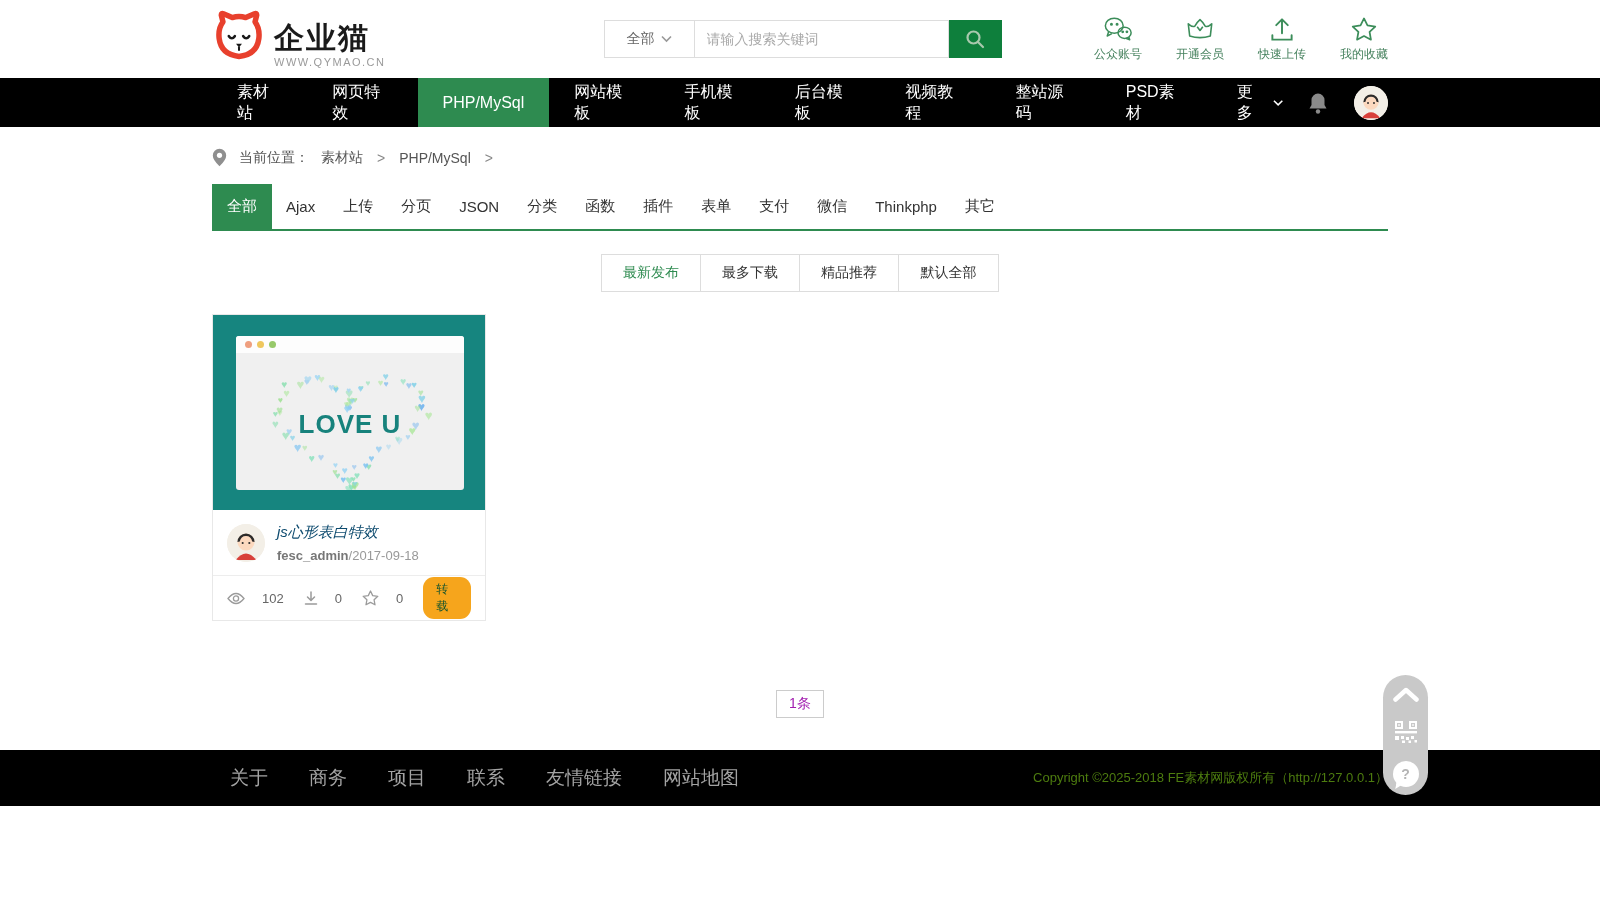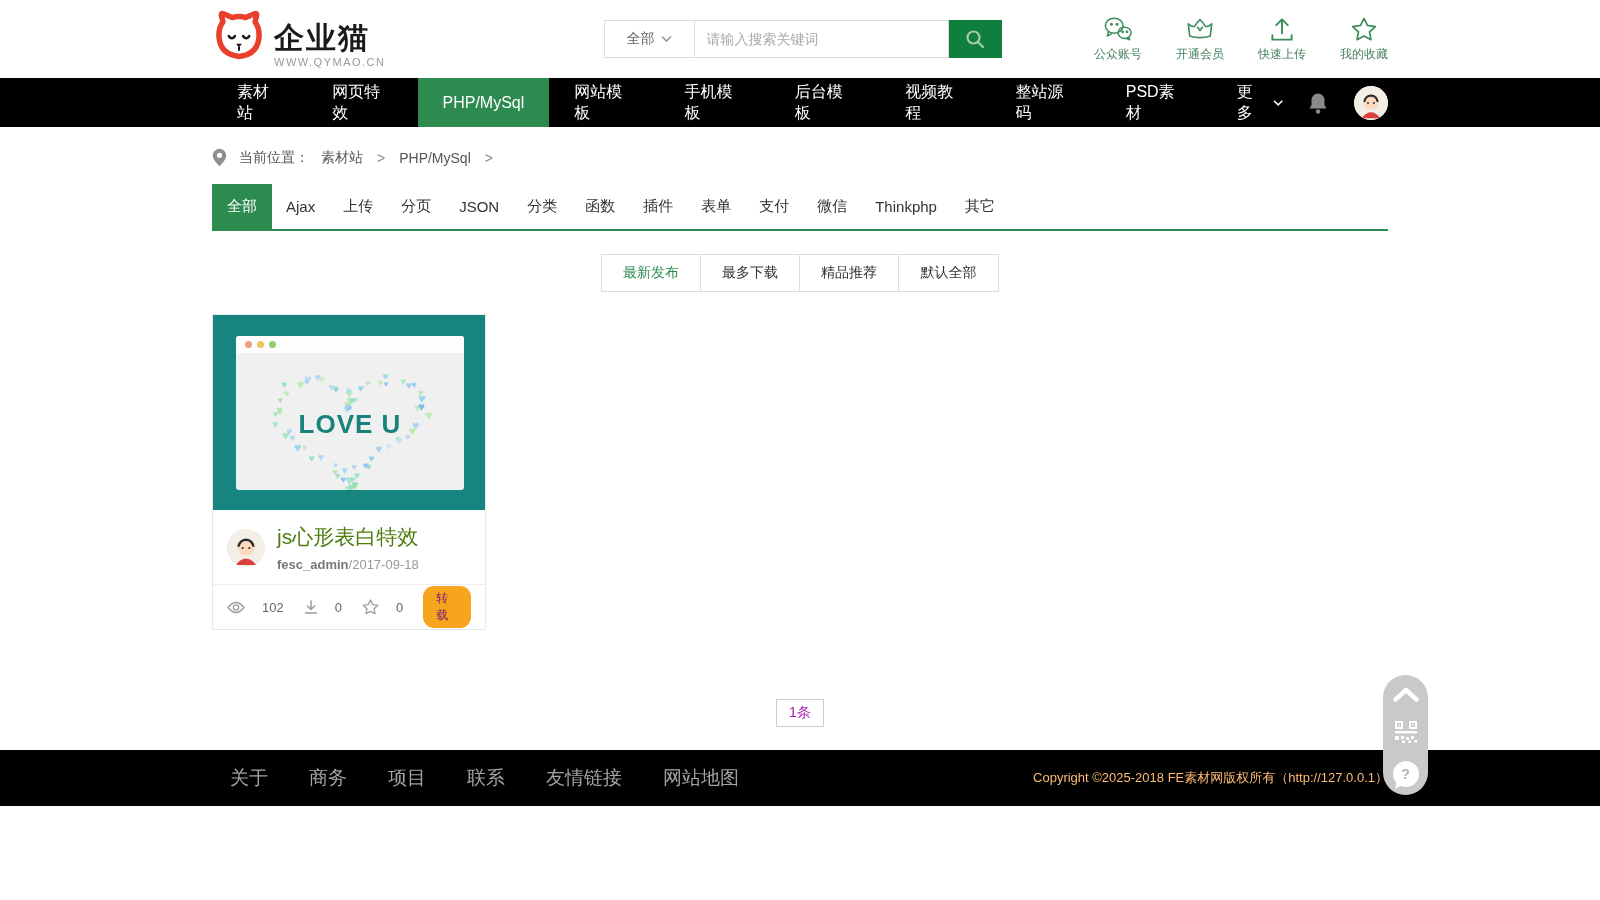--- a/index.html
+++ b/index.html
@@ -56,37 +56,37 @@
   .mockup { position:absolute; left:23px; top:21px; width:228px; height:154px; background:#f0f0f0; border-radius:3px; overflow:hidden; }
   .mockup-bar { height:17px; background:#fdfdfd; display:flex; align-items:center; gap:5px; padding-left:9px; }
   .dot { width:7px; height:7px; border-radius:50%; }
   .dot.r { background:#ef9f7f; } .dot.y { background:#efc75e; } .dot.g { background:#97c96a; }
   .heart-canvas { position:absolute; left:0; top:17px; right:0; bottom:0; }
   .heart { position:absolute; transform:translate(-50%,-50%); line-height:1; pointer-events:none; }
   .love-text { position:absolute; left:50%; top:52%; transform:translate(-50%,-50%); font-size:26px; font-weight:bold; color:#17827c; letter-spacing:1px; white-space:nowrap; }
 
   .card-info { padding:13px 14px 12px; display:flex; gap:12px; align-items:center; }
   .card-info .meta { display:flex; flex-direction:column; gap:6px; }
-  .card-title { font-size:21px; color:#4d7c0f; }
+  .card-title { font-size:15px; color:#0c4a6e;font-style:italic; }
   .card-sub { font-size:13px; color:#999; display:flex; gap:0;align-items:center; }
   .card-sub .author { color:#777; font-weight:bold; }
   .card-stats { border-top:1px solid #ededed; height:45px; display:flex; align-items:center; padding:0 14px; gap:6px; }
   .stat { display:flex; align-items:center; gap:17px; font-size:13px; color:#666; margin-right:14px; }
-  .badge { margin-left:auto; background:var(--badge-orange); color:#701a75; font-size:12px; padding:4px 13px; border-radius:11px; }
+  .badge { margin-left:auto; background:var(--badge-orange); color:#14532d; font-size:12px; padding:4px 13px; border-radius:11px; }
 
   
   .pagination { display:flex; justify-content:center; margin-top:69px; }
   .page-box { border:1px solid #ccc; padding:4px 12px; font-size:14px; color:#a21caf; cursor:pointer; }
 
   
   .site-footer { position:absolute; left:0; top:750px; width:1600px; height:56px; background:#000; }
   .site-footer .container { display:flex; align-items:center; height:100%; }
   .footer-links { display:flex; gap:41px; margin-left:18px; }
   .footer-links a { color:#a3a3a3; font-size:19px; text-decoration:none; cursor:pointer; }
-  .copyright { margin-left:auto; color:#fdba74; font-size:13px; }
+  .copyright { margin-left:auto; color:#4d7c0f; font-size:13px; }
 
   
   .float-widget { position:absolute; left:1383px; top:675px; width:45px; height:120px; background:#c9c9c9; border-radius:23px; z-index:10; display:flex; flex-direction:column; align-items:center; justify-content:space-between; padding:12px 0 8px; }
   .help-bubble { width:26px; height:26px; background:#fff; border-radius:50%; display:flex; align-items:center; justify-content:center; font-size:14px; font-weight:bold; color:#b5b5b5; position:relative; cursor:pointer; }
   .help-bubble:after { content:""; position:absolute; left:3px; bottom:-3px; border:4px solid transparent; border-top-color:#fff; border-left-color:#fff; transform:rotate(12deg); }
 </style>
 </head>
 <body>
 
 <header class="top-header">

